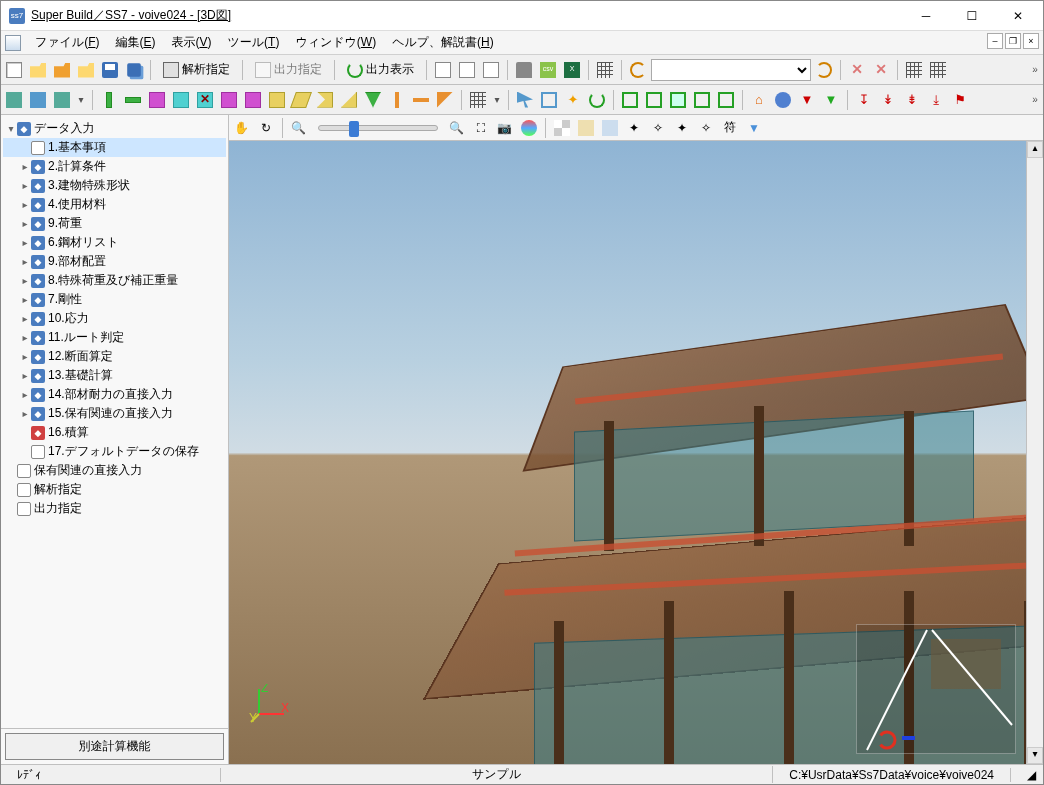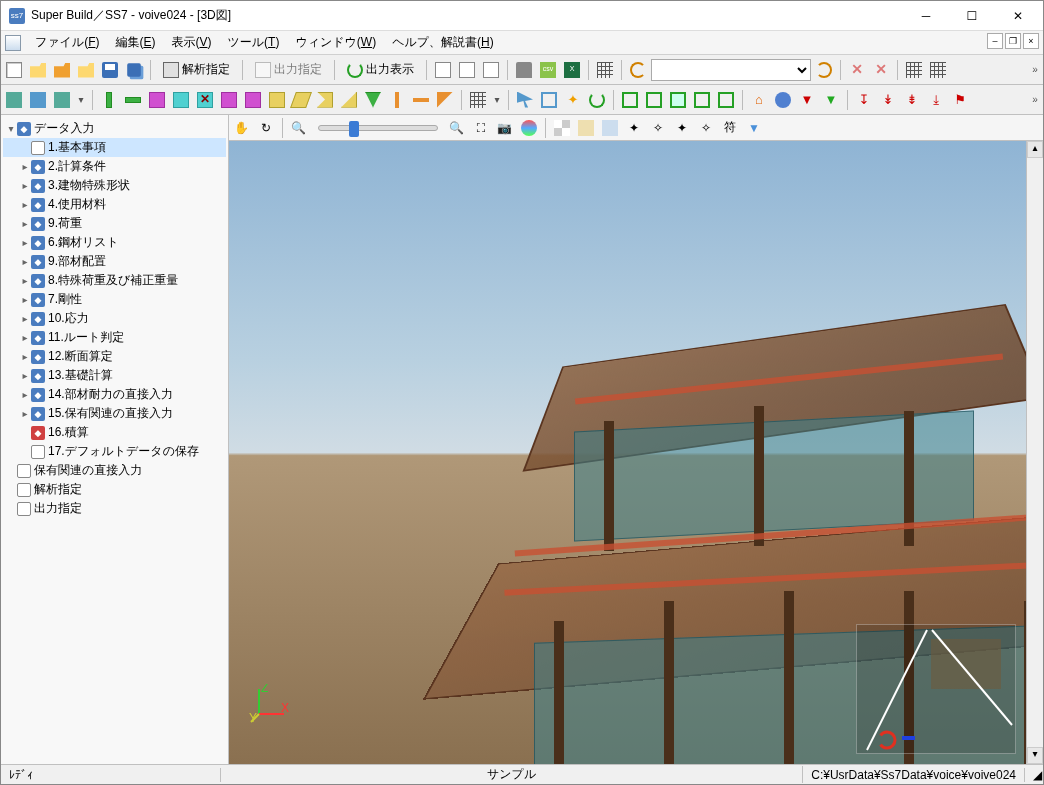--- a/index.html
+++ b/index.html
@@ -1,21 +1,21 @@
 <!DOCTYPE html>
 <html><head>
 <meta charset="utf-8">
 <style>
 * { box-sizing: border-box; margin: 0; padding: 0; font-family: "Yu Gothic UI", "Meiryo", sans-serif; font-size: 12px; }
 body { background: #fff; width: 1044px; height: 785px; overflow: hidden; border: 1px solid #888; display: flex; flex-direction: column; }
 
 
 .titlebar { height: 30px; background: #fff; display: flex; align-items: center; padding: 0 2px; border-bottom: 1px solid #ddd; }
 .titlebar .app-icon { width: 16px; height: 16px; background: #4a7cbf; color: #fff; font-size: 8px; display: flex; align-items: center; justify-content: center; margin: 0 6px; border-radius: 2px; }
-.titlebar .title { flex: 1; }
+.titlebar .title { flex: 1; text-decoration: underline; }
 .titlebar .win-btn { width: 46px; height: 28px; display: flex; align-items: center; justify-content: center; cursor: pointer; }
 
 
 .menubar { height: 24px; background: #f5f5f5; display: flex; align-items: center; padding: 0 4px; border-bottom: 1px solid #d0d0d0; position: relative; }
 .menubar .menu-icon { width: 16px; height: 16px; background: linear-gradient(#fff,#cde); border: 1px solid #89a; margin-right: 6px; }
 .menubar .menu-item { padding: 2px 8px; cursor: pointer; }
 .menubar .menu-item u { text-decoration: underline; }
 .menubar .mdi-controls { position: absolute; right: 4px; top: 2px; display: flex; gap: 2px; }
 .menubar .mdi-controls span { width: 16px; height: 16px; border: 1px solid #aaa; background: #fff; font-size: 9px; display: flex; align-items: center; justify-content: center; cursor: pointer; }
 
@@ -96,21 +96,21 @@
 .w1 { left: 80px; top: 130px; width: 400px; height: 110px; transform: skewY(-3deg); }
 .w2 { left: 40px; top: 340px; width: 680px; height: 230px; transform: skewY(-2deg); }
 .col { position: absolute; width: 10px; background: #4a2f1a; }
 .beam { position: absolute; height: 6px; background: rgba(200,80,50,0.8); }
 .axes { position: absolute; left: 20px; bottom: 40px; width: 40px; height: 40px; }
 .mini { position: absolute; right: 10px; bottom: 10px; width: 160px; height: 130px; background: rgba(0,0,0,0.15); border: 1px solid rgba(255,255,255,0.3); }
 .mini-box { position:absolute; right:14px; top:14px; width:70px; height:50px; background: rgba(110,90,60,0.6); }
 
 
 .statusbar { height: 20px; background: #f0f0f0; border-top: 1px solid #c0c0c0; display: flex; align-items: center; font-size: 11px; }
-.statusbar .cell { padding: 0 8px; border-right: 1px solid #c0c0c0; }
+.statusbar .cell { padding: 0 16px; border-right: 1px solid #c0c0c0; }
 .statusbar .center { flex: 1; text-align: center; }
 
 
 .vscroll { width: 17px; background: #f0f0f0; border-left: 1px solid #c0c0c0; display:flex; flex-direction:column; }
 .vscroll .arr { height: 17px; text-align: center; font-size:10px; border: 1px solid #ccc; background:#e8e8e8; cursor:pointer; }
 .viewport-row { flex:1; display:flex; }
 
 .label-text { font-size: 12px; }
 </style>
 </head>
@@ -455,20 +455,23 @@
             <span class="expander">&nbsp;</span>
             <span class="node-icon ni-page"></span>
             <span>解析指定</span>
           </div>
           <div class="tree-node indent0">
             <span class="expander">&nbsp;</span>
             <span class="node-icon ni-page"></span>
             <span>出力指定</span>
           </div>
         </div>
+    </div>
+    <div class="sidebar-footer">
+      <div class="calc-btn">別途計算機能</div>
     </div>
   </div>
 
   <div class="viewport-wrap">
     <div class="view-toolbar">
       <div class="vbtn">✋</div>
       <div class="vbtn">↻</div>
       <div class="tsep"></div>
       <div class="vbtn">🔍</div>
       <div class="slider">

